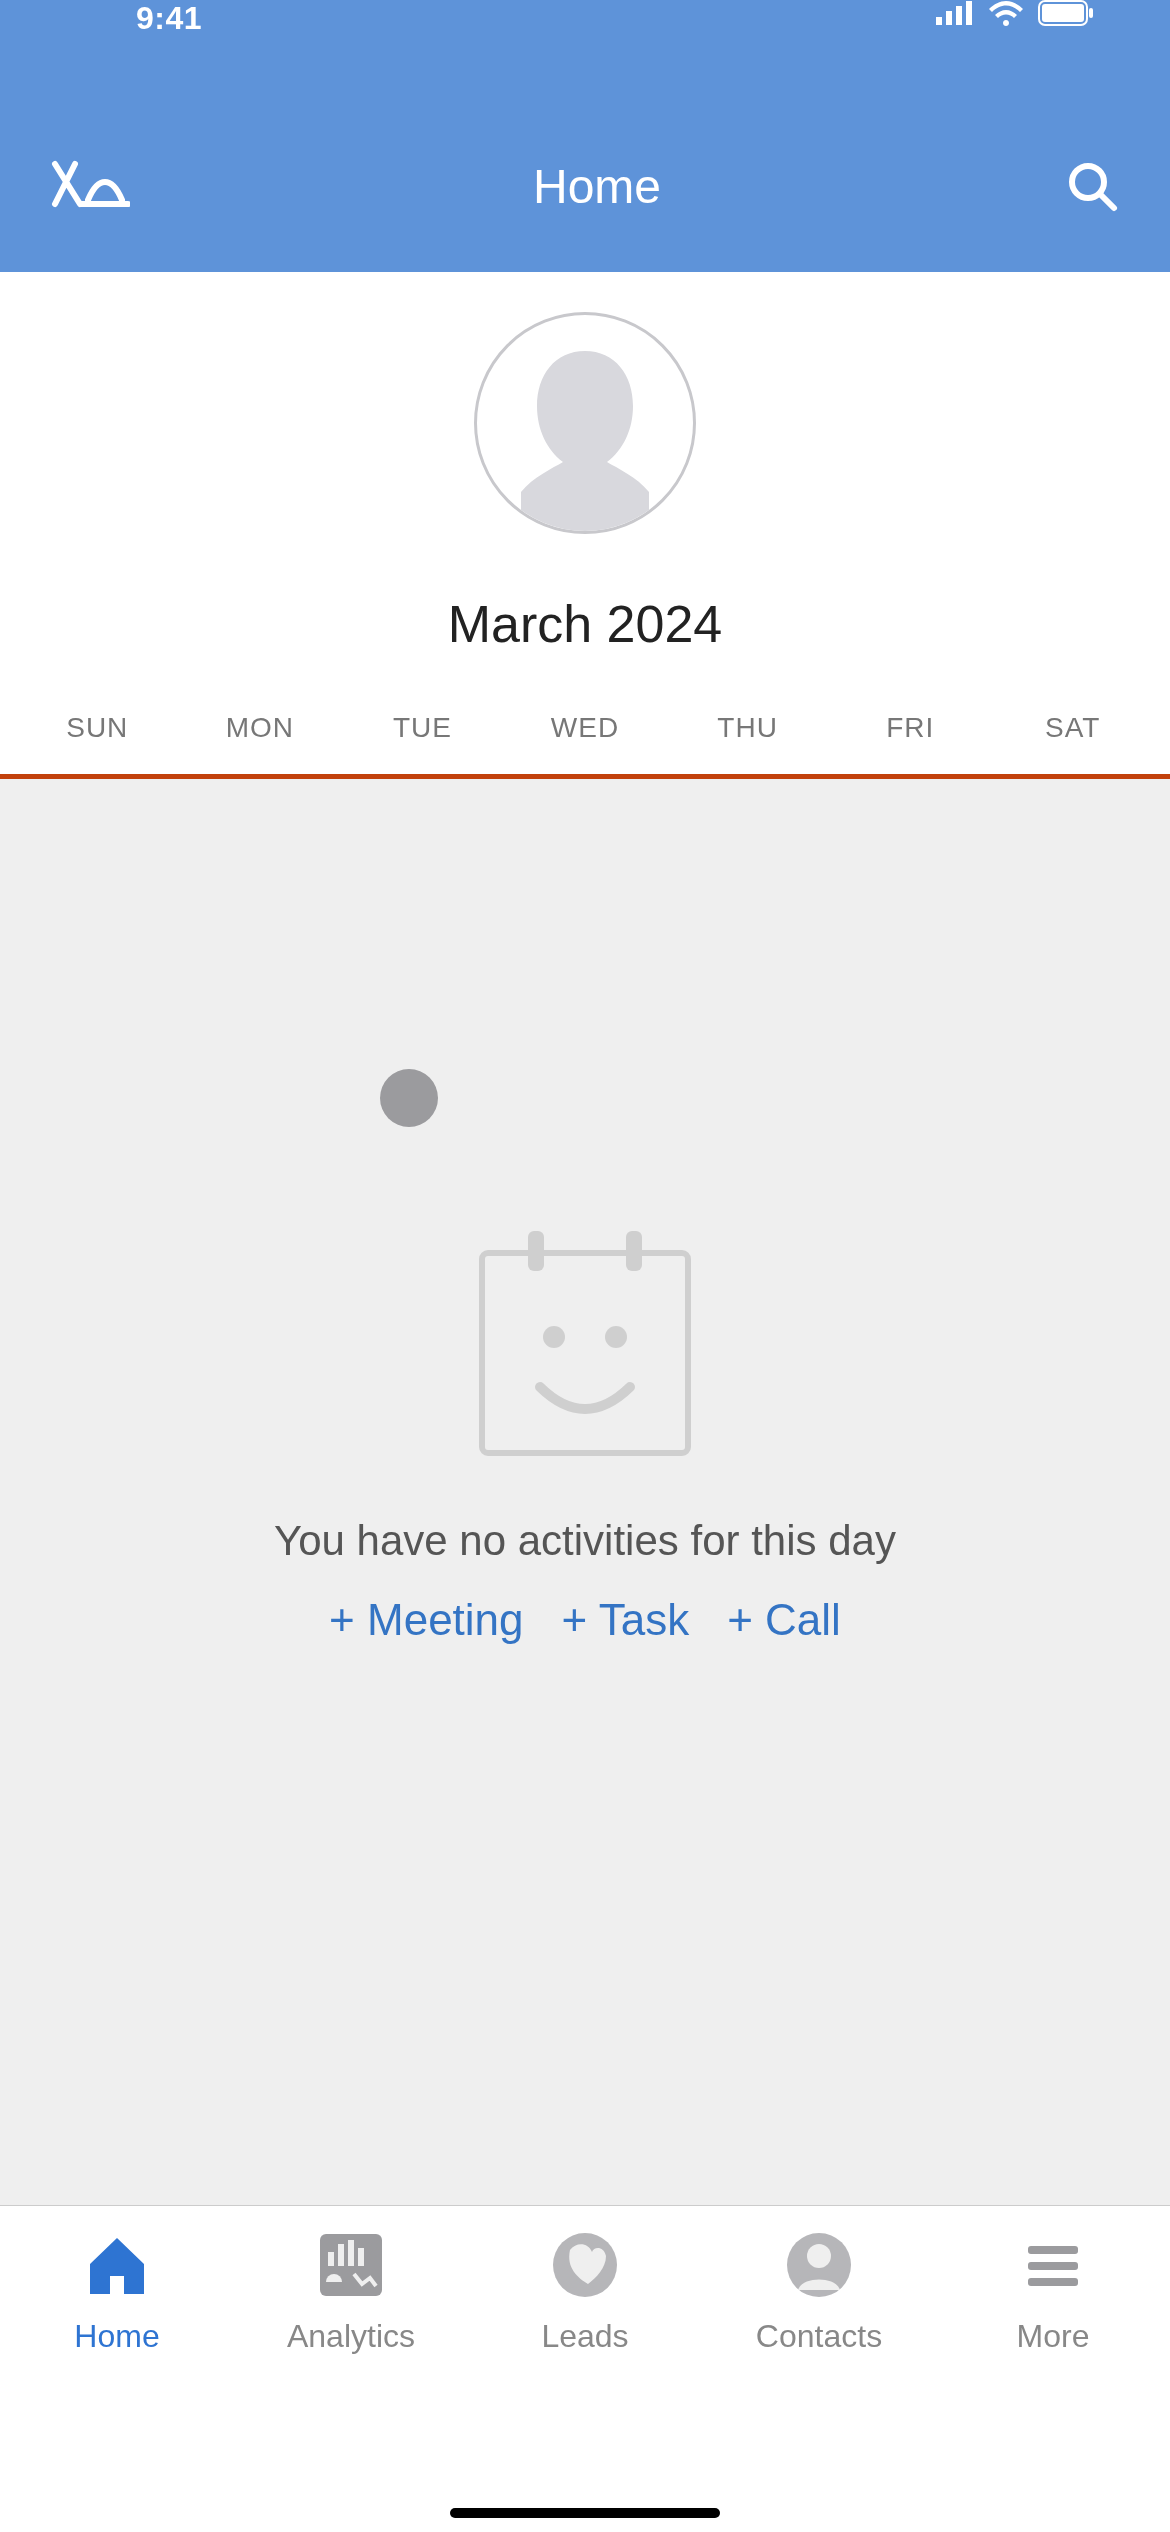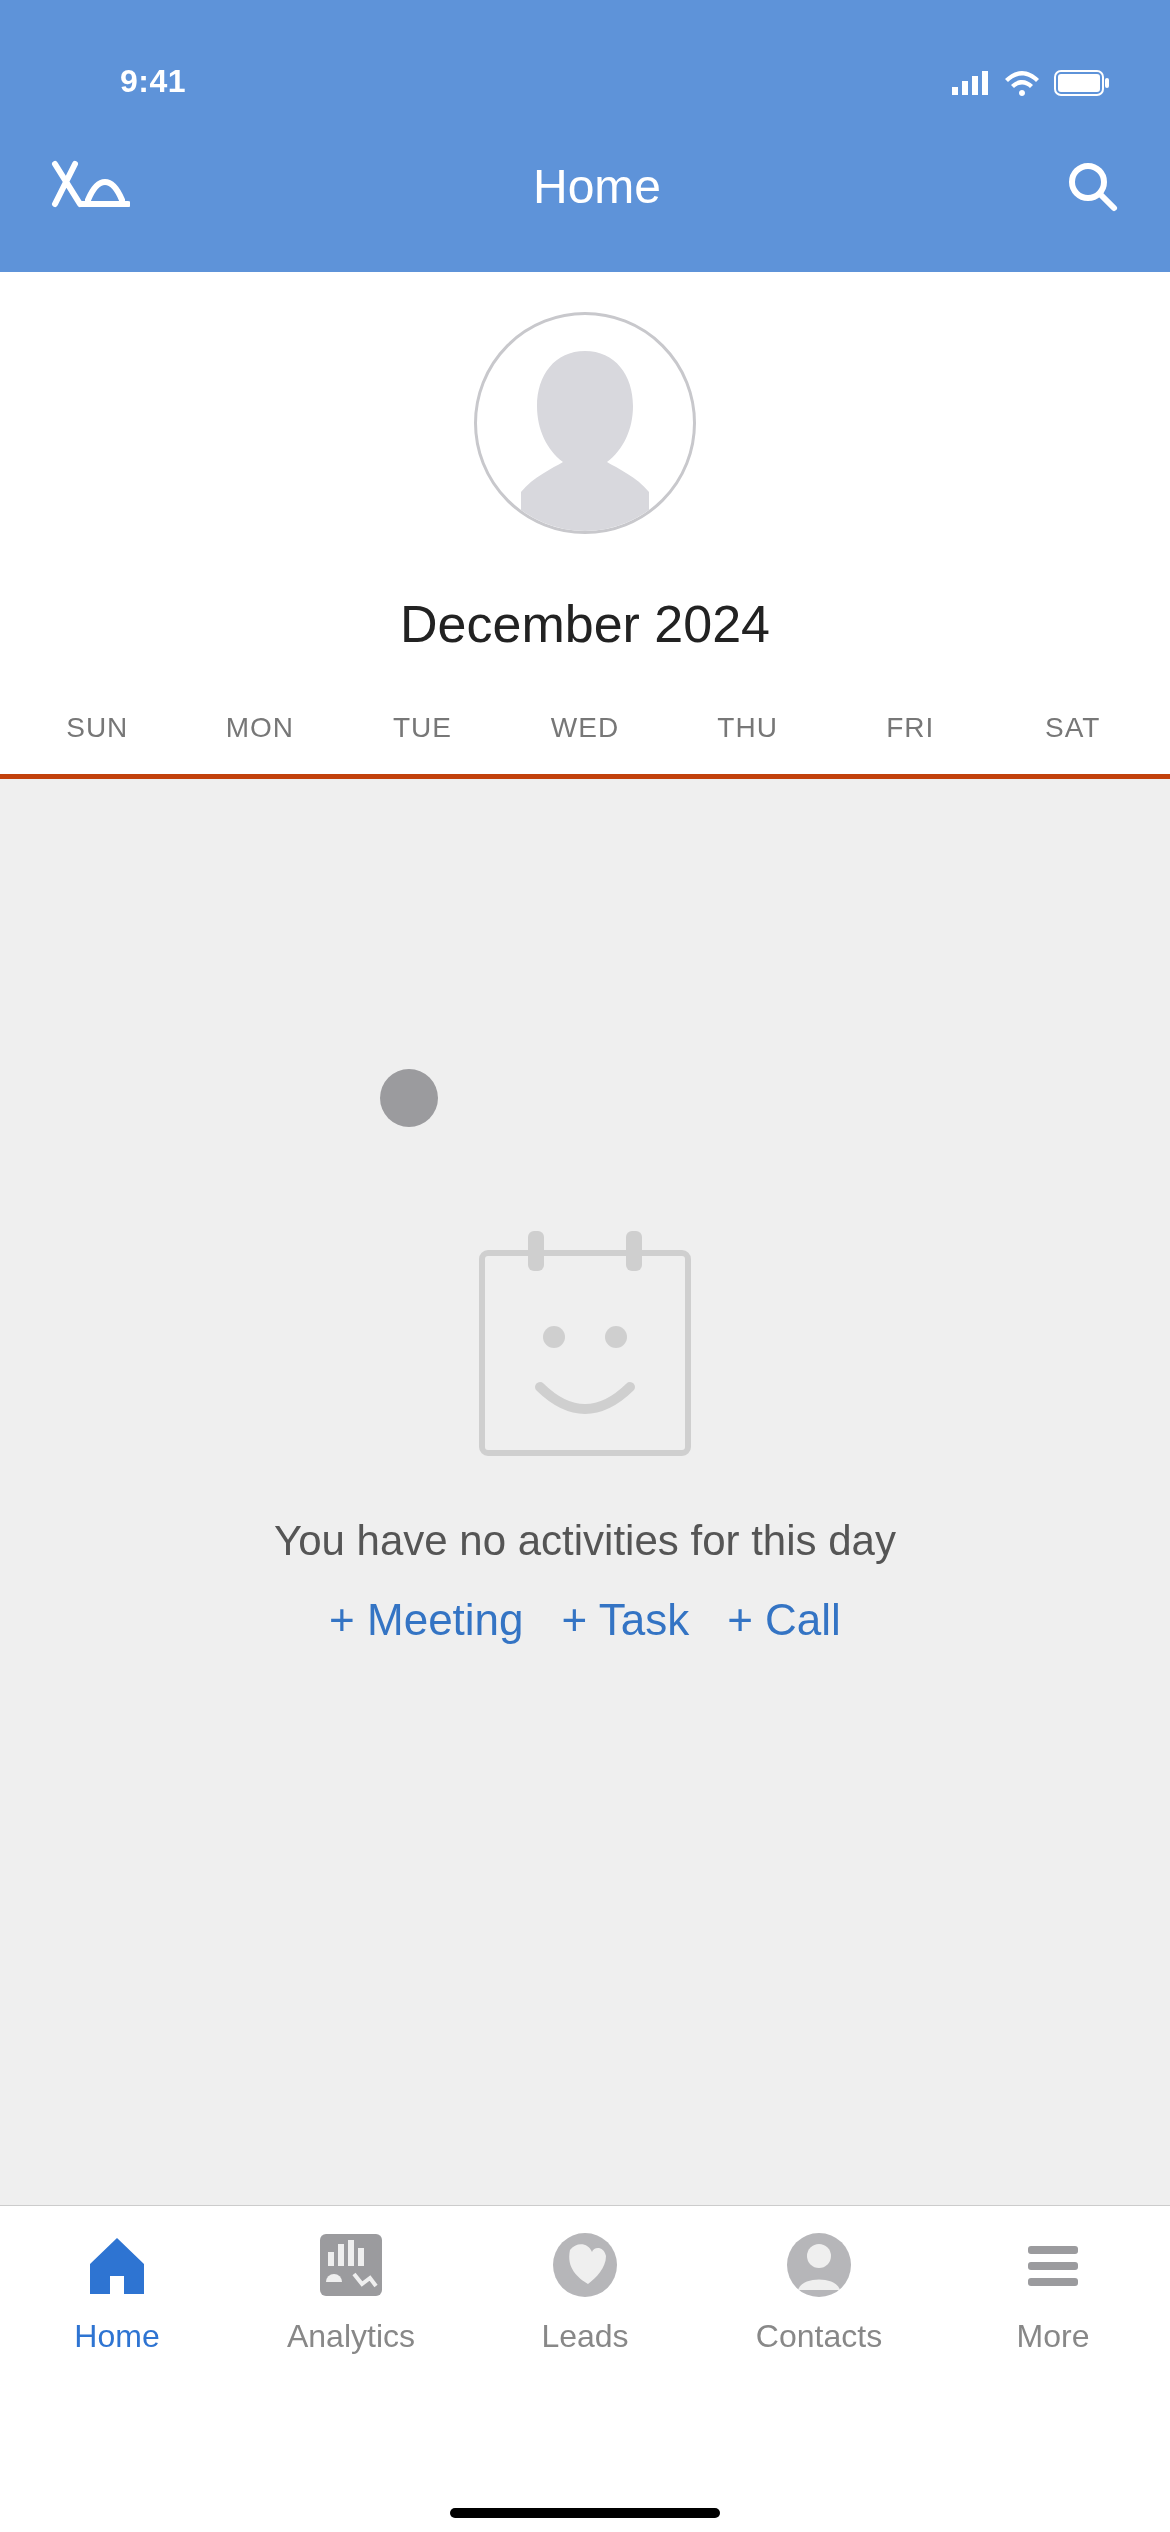--- a/index.html
+++ b/index.html
@@ -1,17 +1,17 @@
 <!DOCTYPE html>
 <html><head>
 <meta charset="utf-8">
 <style>
   * { margin:0; padding:0; box-sizing:border-box; }
   html,body { width:1170px; height:2532px; font-family:-apple-system,Helvetica Neue,Arial,sans-serif; background:#fff; overflow:hidden; }
-  .status-bar { height:100px; background:#5E93D9; display:flex; align-items:flex-end; justify-content:space-between; padding:0 60px; color:#fff; }
+  .status-bar { height:100px; background:#5E93D9; display:flex; align-items:flex-start; justify-content:space-between; padding:0 76px; color:#fff; }
   .status-time { font-size:32px; font-weight:600; letter-spacing:0.5px; margin-left:60px; }
   .status-icons { display:flex; align-items:center; gap:14px; }
   .nav-bar { height:172px; background:#5E93D9; display:flex; align-items:center; justify-content:space-between; padding:0 50px; }
   .nav-title { color:#fff; font-size:48px; font-weight:400; flex:1; text-align:center; }
   .logo-icon { width:80px; height:60px; }
   .search-icon { width:56px; height:56px; }
   .content-top { background:#fff; padding:40px 0 30px 0; text-align:center; }
   .avatar { width:222px; height:222px; border-radius:50%; border:3px solid #c8c8cc; margin:0 auto; display:flex; align-items:flex-end; justify-content:center; overflow:hidden; background:#fff; }
   .avatar svg { width:200px; height:200px; }
   .month-label { font-size:52px; color:#222; margin-top:60px; font-weight:400; }
@@ -79,21 +79,21 @@
         </svg>
   </span>
 </div>
 
 <div class="content-top">
   <div class="avatar">
     <svg viewBox="0 0 200 200">
           <path d="M100 20 c30 0 48 24 48 55 c0 24-10 44-26 56 c10 6 30 15 42 30 v40 H36 v-40 c12-15 32-24 42-30 c-16-12-26-32-26-56 c0-31 18-55 48-55z" fill="#d8d8dd"></path>
         </svg>
   </div>
-  <div class="month-label">December 2024</div>
+  <div class="month-label">March 2024</div>
   <div class="week-header">
     <div class="dow">SUN</div>
     <div class="dow">MON</div>
     <div class="dow">TUE</div>
     <div class="dow">WED</div>
     <div class="dow">THU</div>
     <div class="dow">FRI</div>
     <div class="dow">SAT</div>
   </div>
 </div>

